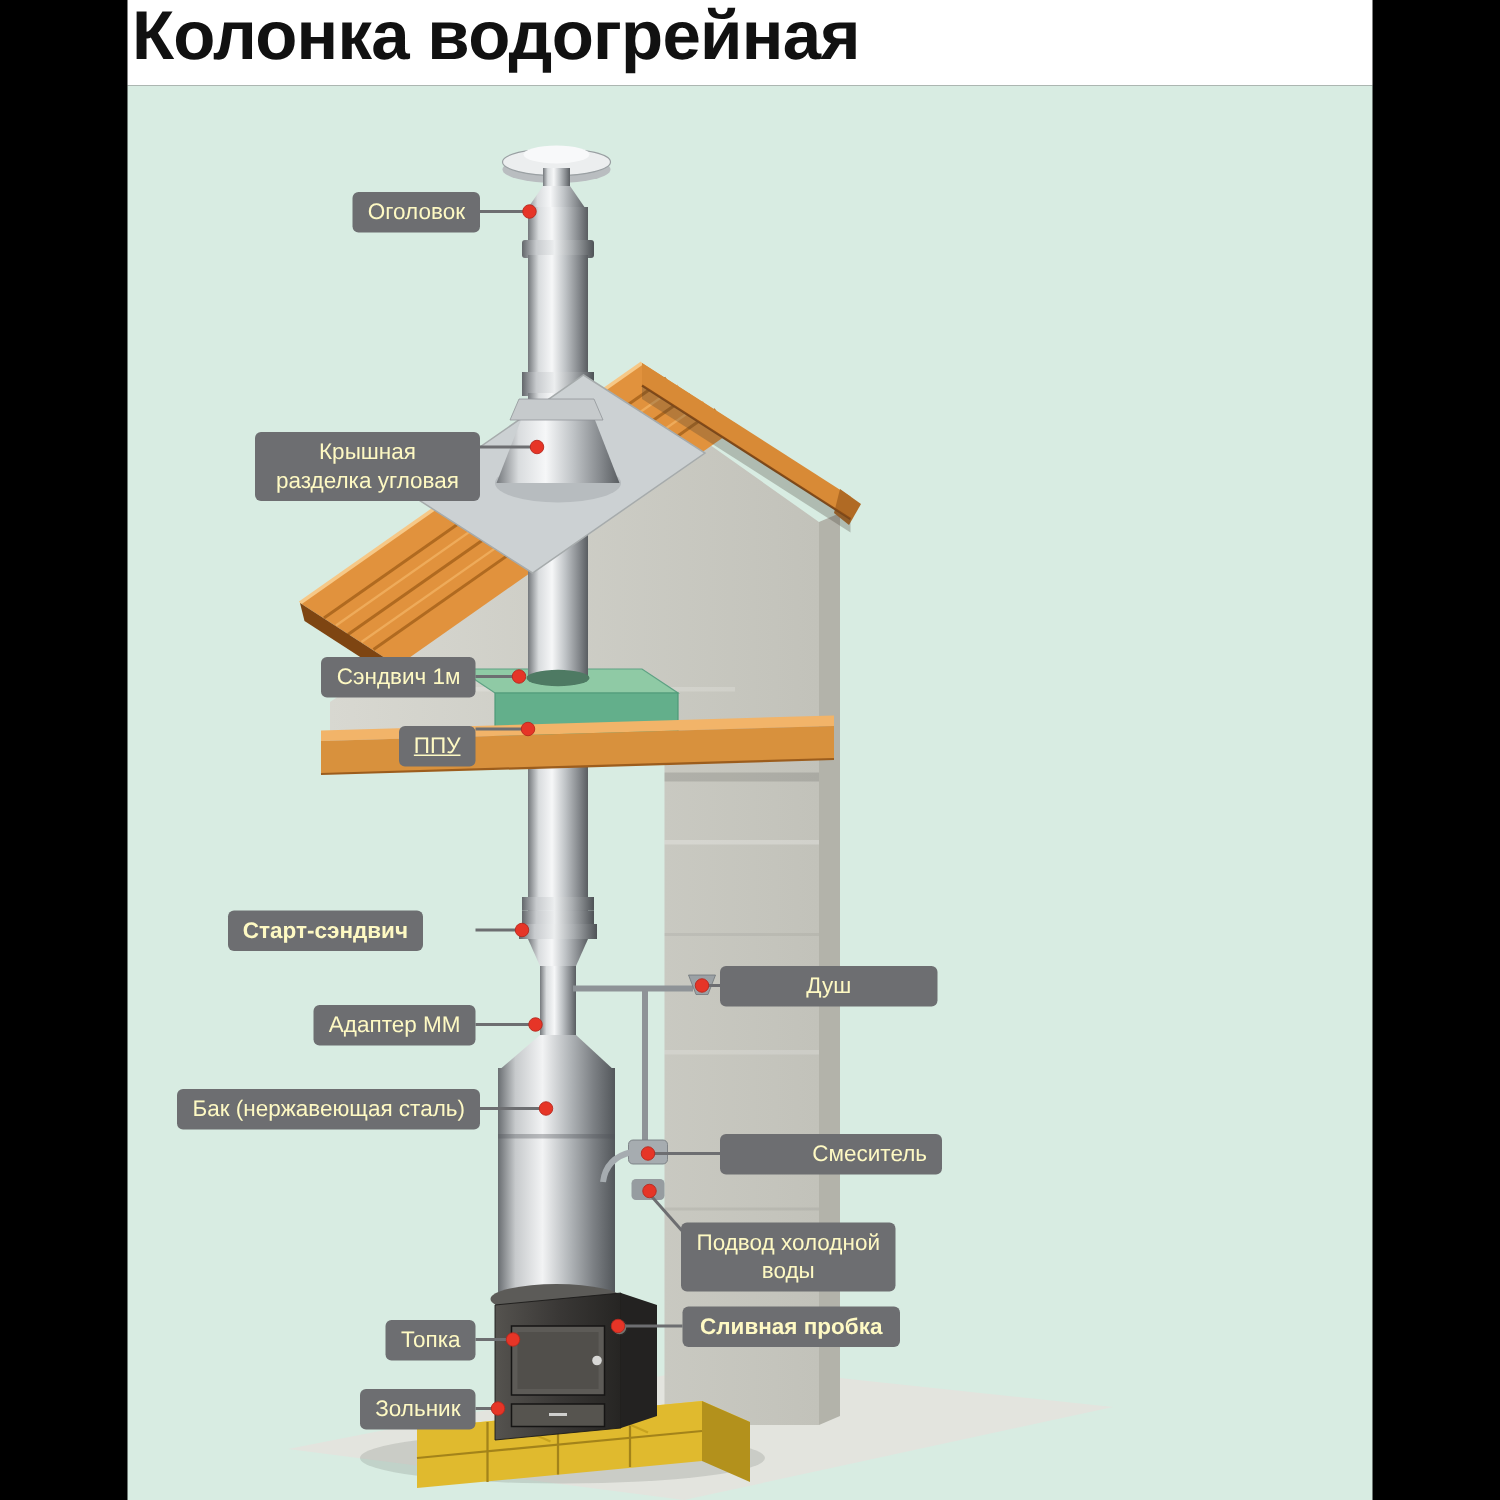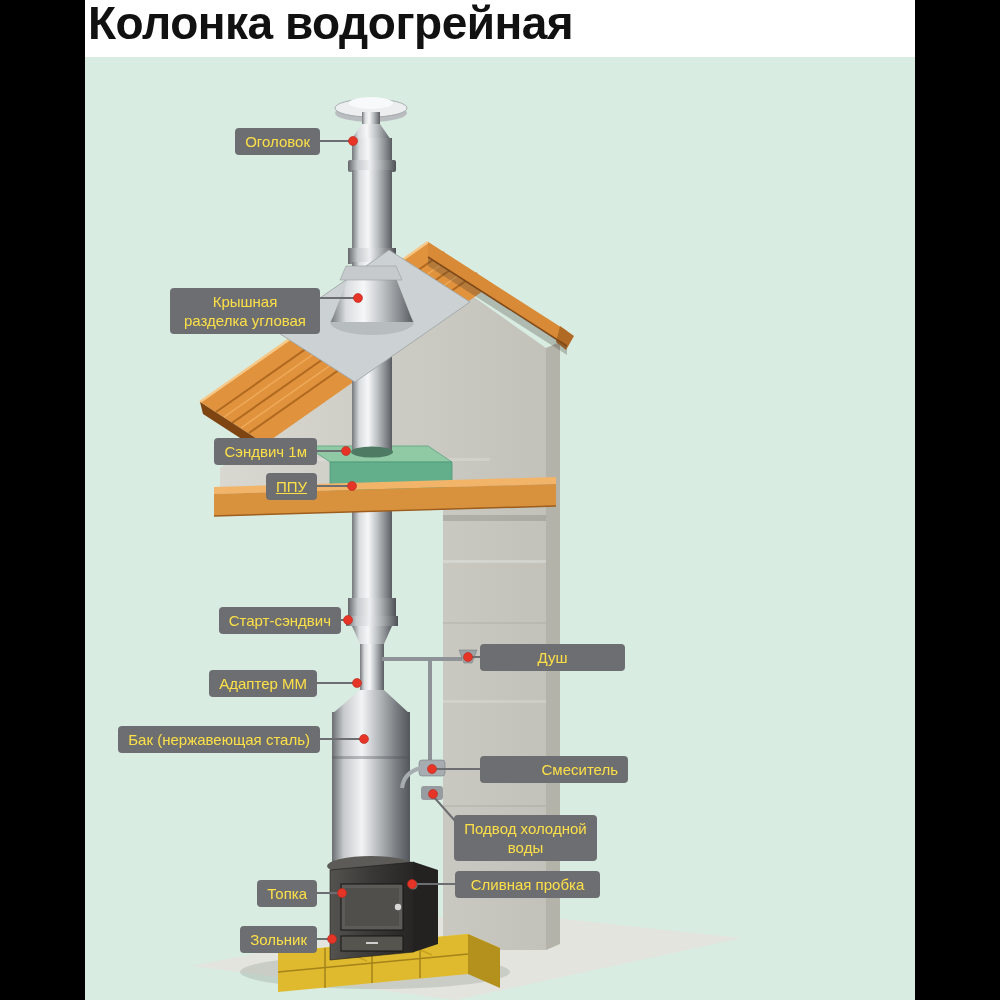--- a/index.html
+++ b/index.html
@@ -3,21 +3,21 @@
 <meta charset="utf-8">
 <style>
   html,body{margin:0;padding:0;background:#000;}
   .stage{position:relative;width:1000px;height:1000px;background:#000;overflow:hidden;
          font-family:"Liberation Sans",sans-serif;}
   .band-white{position:absolute;left:85px;top:0;width:830px;height:57px;background:#ffffff;}
   .band-mint{position:absolute;left:85px;top:57px;width:830px;height:943px;background:#d8ece2;}
   .title{position:absolute;left:88px;top:-4px;font-size:46px;font-weight:bold;color:#111;
          letter-spacing:-0.5px;white-space:nowrap;}
   .illus{position:absolute;left:0;top:0;width:1000px;height:1000px;pointer-events:none;}
-  .lbl{position:absolute;background:#6d6e71;color:#fde047;font-size:15px;line-height:19px;
+  .lbl{position:absolute;background:#6d6e71;color:#fef9c3;font-size:15px;line-height:19px;
        padding:4px 10px;border-radius:4px;text-align:center;white-space:nowrap;
        box-sizing:border-box;z-index:5;}
   .lbl.two{white-space:normal;margin-top:12px;}
 </style>
 </head>
 <body>
 
 <div class="stage">
   <div class="band-white"></div>
   <div class="band-mint"></div>
@@ -197,23 +197,23 @@
       <circle cx="433" cy="794" r="4.5"></circle>
       <circle cx="412" cy="884" r="4.5"></circle>
       <circle cx="342" cy="893" r="4.5"></circle>
       <circle cx="332" cy="939" r="4.5"></circle>
     </g>
   </svg>
 
   <div class="lbl" style="right:680px;top:128px;">Оголовок</div>
   <div class="lbl two" style="right:680px;top:276px;width:150px;">Крышная разделка угловая</div>
   <div class="lbl" style="right:683px;top:438px;">Сэндвич 1м</div>
-  <div class="lbl" style="right:683px;top:473px;text-decoration:underline;">ППУ</div>
-  <div class="lbl" style="right:659px;top:607px;">Старт-сэндвич</div>
+  <div class="lbl" style="right:683px;top:484px;text-decoration:underline;">ППУ</div>
+  <div class="lbl" style="right:718px;top:607px;font-weight:bold;">Старт-сэндвич</div>
   <div class="lbl" style="right:683px;top:670px;">Адаптер ММ</div>
   <div class="lbl" style="right:680px;top:726px;">Бак (нержавеющая сталь)</div>
   <div class="lbl" style="left:480px;top:644px;width:145px;">Душ</div>
   <div class="lbl" style="left:480px;top:756px;width:148px;text-align:right;">Смеситель</div>
   <div class="lbl two" style="left:454px;top:803px;width:143px;">Подвод холодной воды</div>
-  <div class="lbl" style="left:455px;top:871px;width:145px;">Сливная пробка</div>
+  <div class="lbl" style="left:455px;top:871px;width:145px;font-weight:bold;">Сливная пробка</div>
   <div class="lbl" style="right:683px;top:880px;">Топка</div>
   <div class="lbl" style="right:683px;top:926px;">Зольник</div>
 </div>
 
 </body></html>

